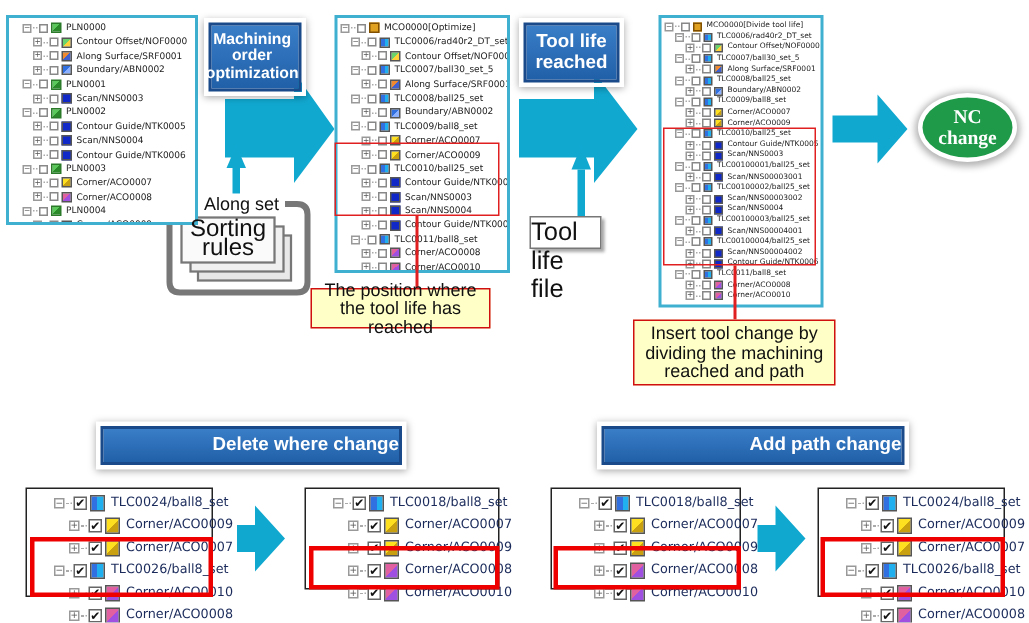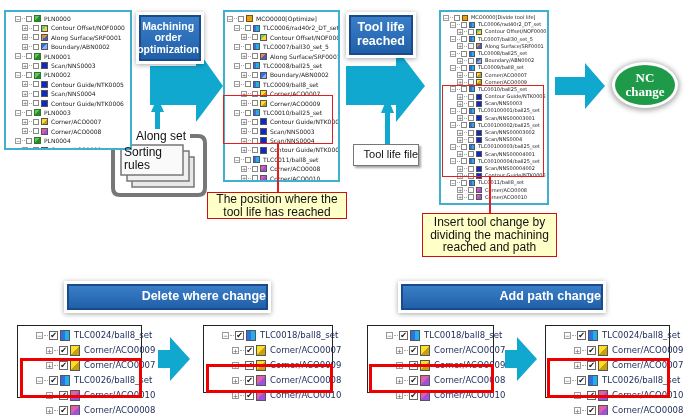--- a/index.html
+++ b/index.html
@@ -494,27 +494,27 @@
   </div>
 <div class="blue-btn" style="left:349px;top:15px;width:64px;height:40px;font-size:12.5px;">
     <span>Tool life reached</span>
   </div>
 
 <div class="abs" style="left:612px;top:62px;width:66px;height:46px;border-radius:50%;background:#1e9a48;border:3px solid #fff;box-shadow:0 1px 5px 2px rgba(0,0,0,0.3);color:#fff;font-family:'Liberation Serif',serif;font-weight:bold;font-size:13px;line-height:1.05;display:flex;align-items:center;justify-content:center;text-align:center;padding:0 8px;">
   <span>NC change</span>
 </div>
 
 <div class="abs" style="left:134px;top:129px;width:54px;text-align:center;font-size:12px;background:#fff;color:#111;">Along set</div>
-<div class="abs" style="left:124px;top:146px;width:56px;text-align:left;font-size:12px;line-height:13px;color:#111;">Sorting rules</div>
-
-<div class="abs" style="left:353px;top:144px;width:66px;height:22px;background:#fff;border:1.5px solid #777;box-shadow:2px 2px 2px rgba(0,0,0,0.35);font-size:11px;line-height:19px;text-align:right;color:#111;">
+<div class="abs" style="left:124px;top:146px;width:56px;text-align:center;font-size:16px;line-height:13px;color:#111;">Sorting rules</div>
+
+<div class="abs" style="left:353px;top:144px;width:48px;height:22px;background:#fff;border:1.5px solid #777;box-shadow:2px 2px 2px rgba(0,0,0,0.35);font-size:17px;line-height:19px;text-align:left;color:#111;">
   <span>Tool life file</span>
 </div>
 
-<div class="callout" style="left:207px;top:192px;width:140px;height:27px;">
+<div class="callout" style="left:207px;top:192px;width:120px;height:27px;">
     <span>The position where the tool life has reached</span>
   </div>
 <div class="callout" style="left:422px;top:213px;width:135px;height:44px;font-size:12px;padding:0 4px;">
     <span>Insert tool change by dividing the machining reached and path</span>
   </div>
 
 <div class="blue-btn" style="left:67px;top:284px;width:201px;height:26px;font-size:12.5px;">
     <span>Delete where change</span>
   </div>
 <div class="blue-btn" style="left:401px;top:284px;width:202px;height:26px;font-size:12.5px;">

